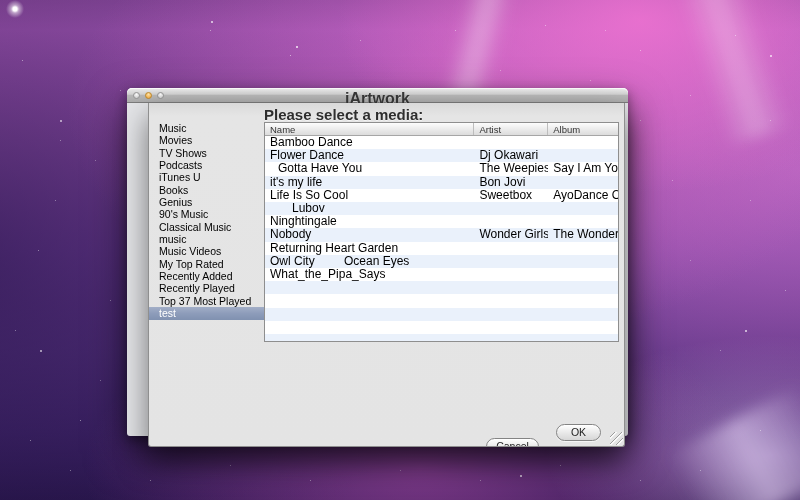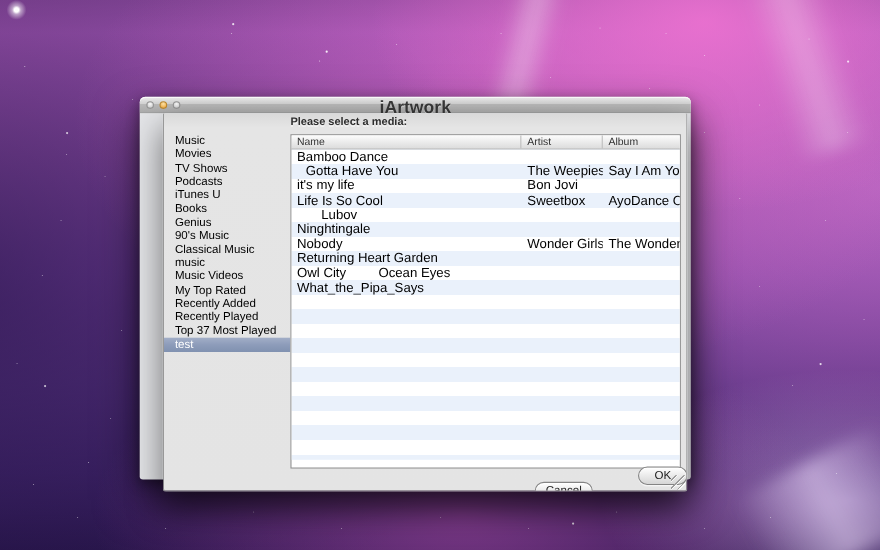--- a/index.html
+++ b/index.html
@@ -64,52 +64,52 @@
   .tl-close { left:6px;  background:radial-gradient(circle at 50% 30%, #fafafa, #c6c6c6); border:1px solid #979797; }
   .tl-min   { left:18px; background:radial-gradient(circle at 50% 30%, #ffe6a8, #f4a333); border:1px solid #c08a2c; }
   .tl-zoom  { left:30px; background:radial-gradient(circle at 50% 30%, #fafafa, #c6c6c6); border:1px solid #979797; }
   .ghost-toolbar-label { position:absolute; left:22px; top:17px; font-size:9.5px; color:#3a3a3a; opacity:.4; }
 
   
   .dialog { position:absolute; left:148px; top:103px; width:477px; height:344px;
     background:linear-gradient(180deg,#d9d9d9 0,#e5e5e5 13px,#e4e4e4 100%);
     border:1px solid #8f8f8f; border-top:none; border-radius:0 0 3px 3px;
     box-shadow:0 14px 30px rgba(0,0,0,.5); overflow:hidden; }
-  .dialog-prompt { position:absolute; left:115px; top:3px; font-size:10px; font-weight:bold;
+  .dialog-prompt { position:absolute; left:115px; top:3px; font-size:15px; font-weight:bold;
     color:#2e2e2e; text-shadow:0 1px 0 rgba(255,255,255,.5);text-align:right; }
 
   
   .sidebar { position:absolute; left:0; top:19px; width:115px; height:300px; }
   .side-item { height:12.35px; line-height:12.4px; font-size:10.5px; color:#000;
     padding-left:10px; white-space:nowrap; overflow:hidden; }
   .side-item.selected { color:#fff;
     background:linear-gradient(180deg,#a2aec7 0%,#8d9cba 50%,#8091b0 100%); }
 
   
-  .media-table { position:absolute; left:115px; top:19px; width:355px; height:304px;
+  .media-table { position:absolute; left:115px; top:19px; width:355px; height:220px;
     border:1px solid #8e8e8e; background:#fff; overflow:hidden; }
   .thead { display:flex; height:13px;
     background:linear-gradient(180deg,#fdfdfd 0%,#ececec 50%,#dcdcdc 100%);
     border-bottom:1px solid #a6a6a6; }
   .th { font-size:9.5px; color:#333; padding-left:5px; line-height:13px;
     border-right:1px solid #bdbdbd; white-space:nowrap; overflow:hidden; }
   .th:last-child { border-right:none; }
   .tbody { height:282px;
     background:repeating-linear-gradient(180deg,#ffffff 0 13.2px,#eaf1fb 13.2px 26.4px); }
   .tr { display:flex; height:13.2px; }
   .td { font-size:12px; color:#000; padding-left:5px; line-height:13.4px;
     white-space:nowrap; overflow:hidden; }
 
   
   .dlg-button { position:absolute; height:17px; font-size:10.5px; color:#222; text-align:center;
     line-height:15px; border:1px solid #848484; border-radius:9px;
     background:linear-gradient(180deg,#ffffff 0%,#ececec 45%,#d6d6d6 100%);
     box-shadow:0 1px 1px rgba(255,255,255,.7), inset 0 1px 0 #fff; cursor:default; }
   .btn-cancel { left:337px; top:335px; width:53px; }
-  .btn-ok     { left:431px; top:321px; width:45px; }
+  .btn-ok     { left:407px; top:321px; width:45px; }
   .resize-grip { position:absolute; right:1px; bottom:1px; width:13px; height:13px;
     background:repeating-linear-gradient(135deg, transparent 0 3px, #9c9c9c 3px 4px, rgba(255,255,255,.8) 4px 5px); }
 </style>
 </head>
 <body>
 
 <div class="desktop">
   <div class="beam beam-1"></div>
   <div class="beam beam-2"></div>
   <div class="beam beam-3"></div>
@@ -155,20 +155,25 @@
           <div class="th" style="width: 74px;">Artist</div>
           <div class="th" style="width: 70px;">Album</div>
         </div>
       <div class="tbody">
           <div class="tr">
             <div class="td" style="width: 210px;">Bamboo Dance</div>
             <div class="td" style="width: 74px;"></div>
             <div class="td" style="width: 70px;"></div>
           </div>
           <div class="tr">
+            <div class="td" style="width: 210px;">Flower Dance</div>
+            <div class="td" style="width: 74px;">Dj Okawari</div>
+            <div class="td" style="width: 70px;"></div>
+          </div>
+          <div class="tr">
             <div class="td" style="width: 210px; padding-left: 13px;">Gotta Have You</div>
             <div class="td" style="width: 74px;">The Weepies</div>
             <div class="td" style="width: 70px;">Say I Am You</div>
           </div>
           <div class="tr">
             <div class="td" style="width: 210px;">it's my life</div>
             <div class="td" style="width: 74px;">Bon Jovi</div>
             <div class="td" style="width: 70px;"></div>
           </div>
           <div class="tr">

